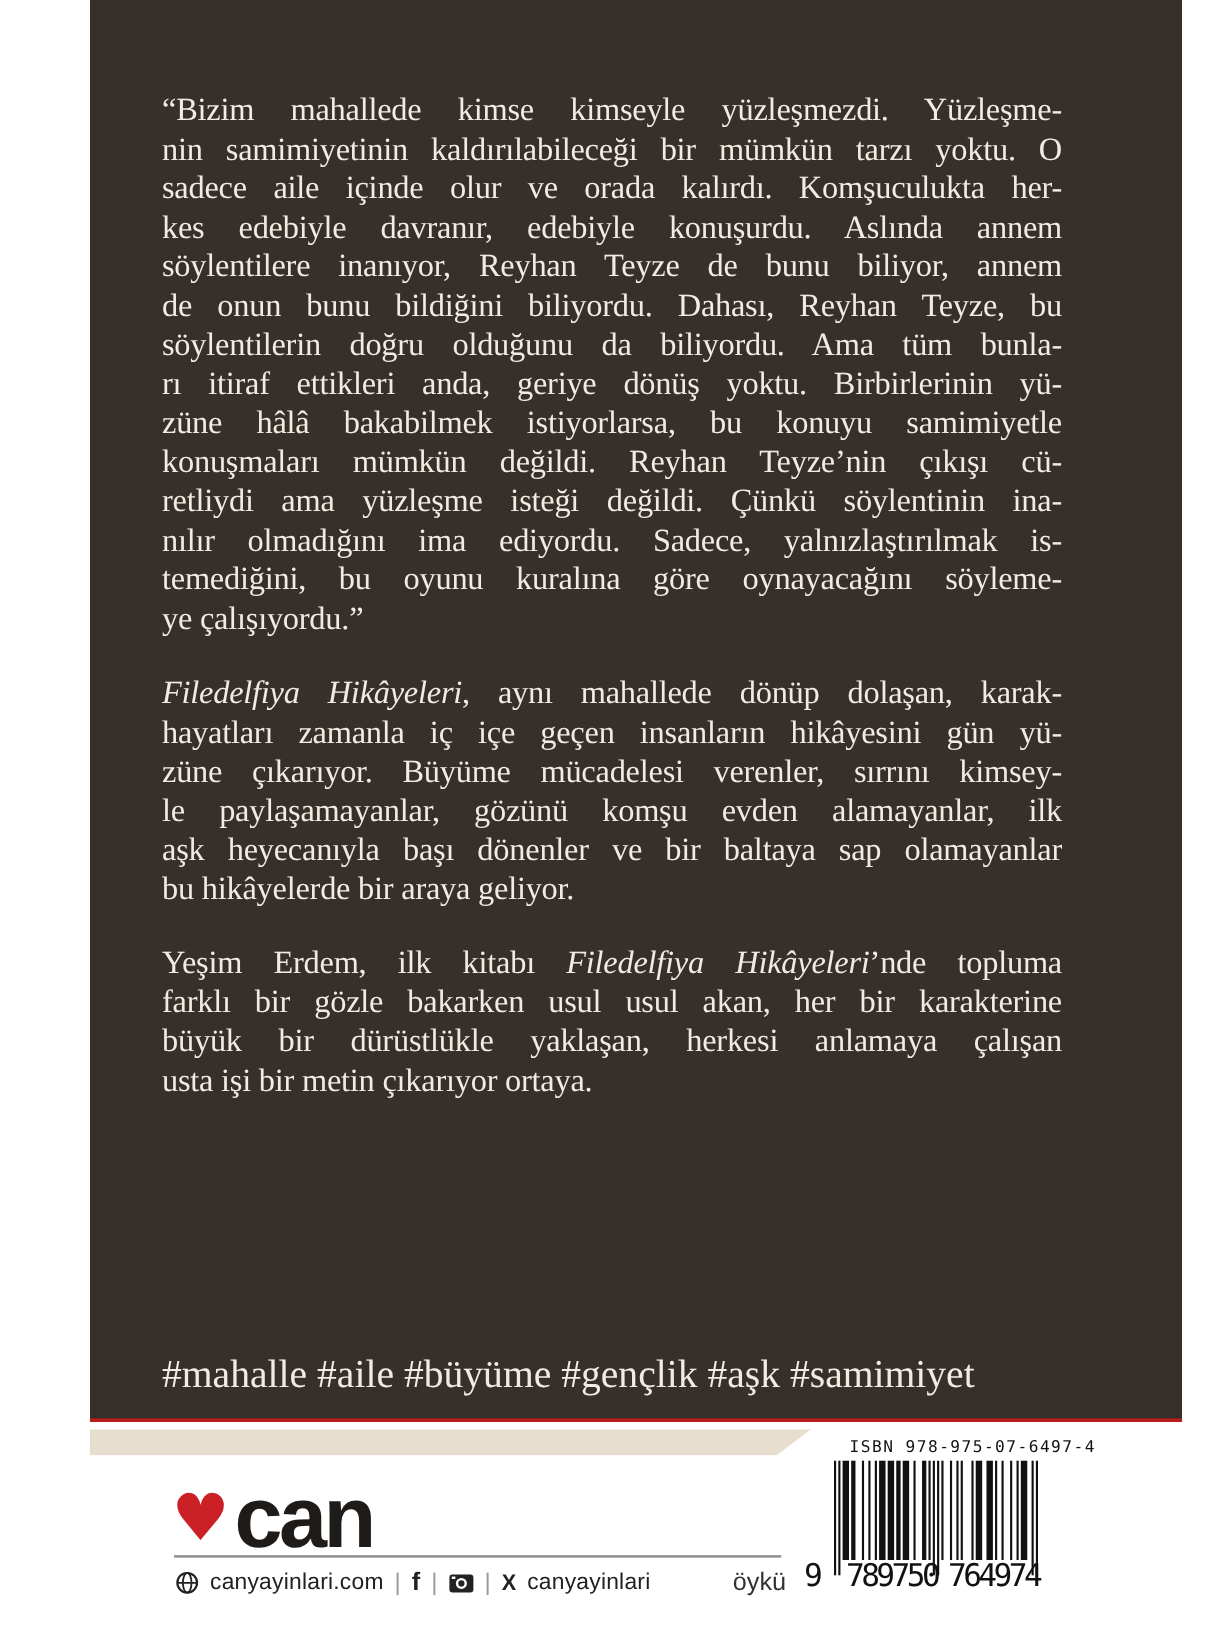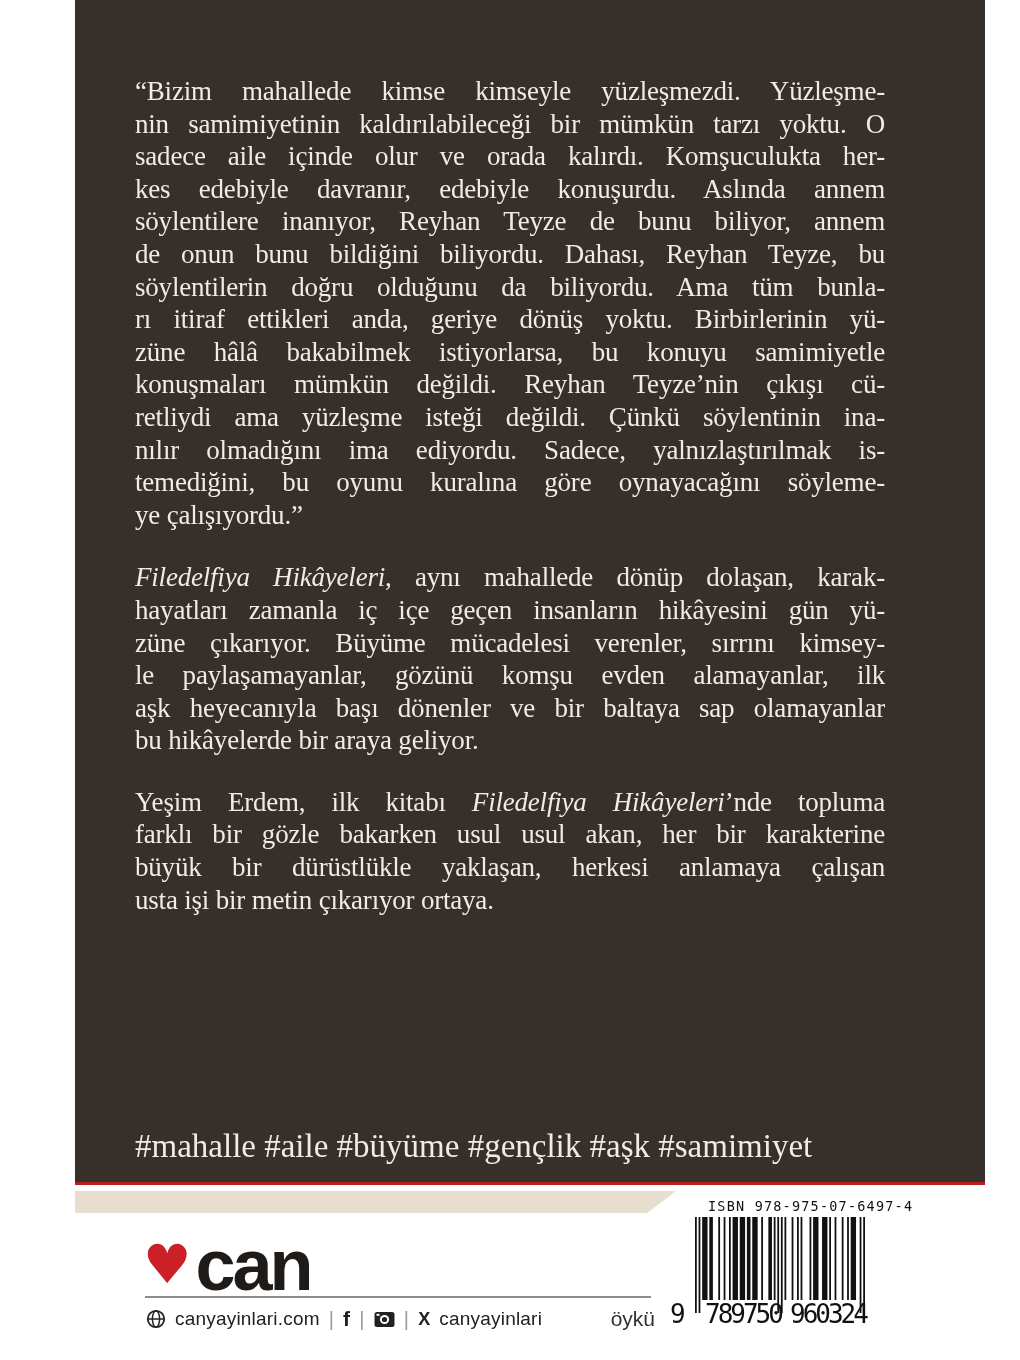--- a/index.html
+++ b/index.html
@@ -181,13 +181,13 @@
     <rect x="78" y="0" width="1" height="83" fill="#111"></rect>
     <rect x="82" y="0" width="1" height="83" fill="#111"></rect>
     <rect x="85" y="0" width="1" height="83" fill="#111"></rect>
     <rect x="87" y="0" width="3" height="83" fill="#111"></rect>
     <rect x="92" y="0" width="1" height="96" fill="#111"></rect>
     <rect x="94" y="0" width="1" height="96" fill="#111"></rect>
   </svg>
 
 <div class="ean ean-first">9</div>
 <div class="ean ean-g1">789750</div>
-<div class="ean ean-g2">960324</div>
+<div class="ean ean-g2">764974</div>
 
 </body></html>

